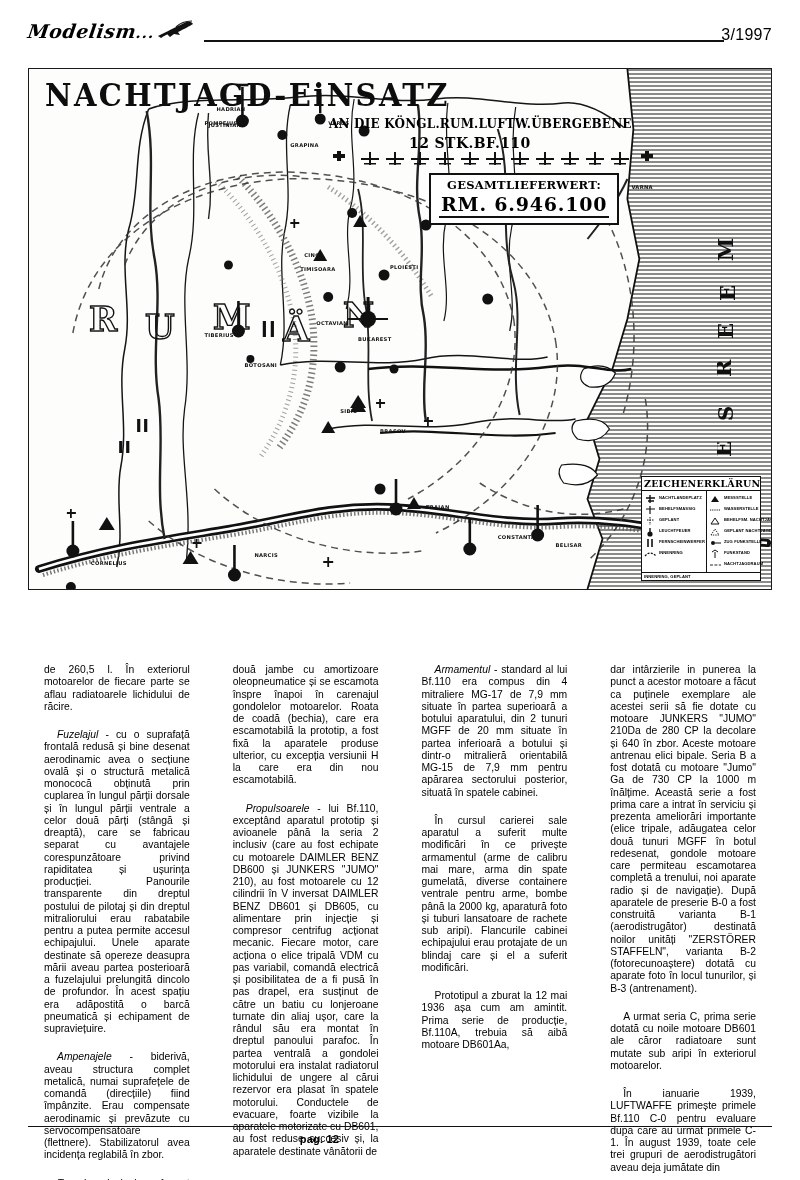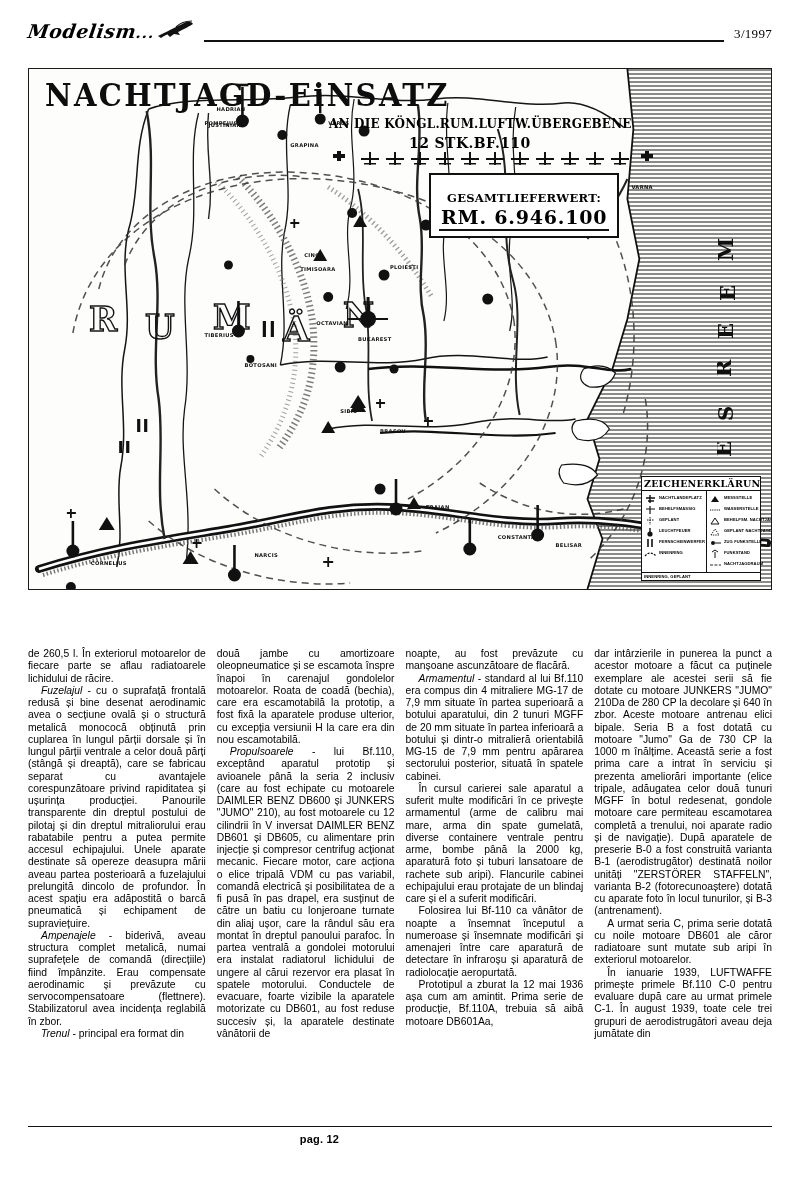--- a/index.html
+++ b/index.html
@@ -20,22 +20,22 @@
     font-family:"DejaVu Serif", serif;
     font-style:italic;font-weight:bold;
     font-size:19px;letter-spacing:.5px;
     transform:skewX(-8deg);
   }
   .brand .dots{letter-spacing:1px;font-size:15px;}
   .brand-plane{position:absolute;left:128px;top:0px;width:40px;height:24px;}
   .mast-rule{position:absolute;left:176px;top:22px;width:520px;height:2.2px;background:#111;}
   .issue{
     position:absolute;right:0;top:8px;
-    font-family:Liberation Serif, serif;
-    font-size:13px;letter-spacing:.3px;
+    font-family:Liberation Sans, sans-serif;
+    font-size:16px;letter-spacing:.3px;
   }
 
   
   .figure{position:absolute;left:28px;top:68px;width:744px;height:522px;}
   .map-frame{
     position:absolute;inset:0;
     border:1.6px solid #1a1a1a;
     background:#fdfdfc;
     overflow:hidden;
   }
@@ -62,21 +62,21 @@
     font-family:"DejaVu Serif", serif;
     font-weight:bold;font-size:14px;letter-spacing:.4px;
     white-space:nowrap;
   }
   .plane-row{
     position:absolute;left:300px;top:80px;width:330px;height:18px;
   }
   .value-box{
     position:absolute;left:400px;top:104px;
     border:2.2px solid #111;background:#fff;
-    padding:16px 8px 5px 8px;
+    padding:3px 8px 5px 8px;
     text-align:center;
   }
   .value-label{
     font-family:"DejaVu Serif", serif;font-weight:bold;
     font-size:11.5px;letter-spacing:.3px;
   }
   .value-amount{
     font-family:"DejaVu Serif", serif;font-weight:bold;
     font-size:19px;letter-spacing:.8px;margin-top:1px;
     border-bottom:2px solid #111;display:inline-block;padding:0 2px 1px 2px;
@@ -129,21 +129,21 @@
   }
   .col{
     width:180px;
     font-family:"Liberation Sans", sans-serif;
     font-size:10.35px;
     line-height:12.25px;
     text-align:justify;
     hyphens:auto;
     -webkit-hyphens:auto;
   }
-  .col p{margin:0;text-indent:13px;}
+  .col p{margin:16px;text-indent:13px;}
   .col p.cont{text-indent:0;}
   .col i{font-style:italic;}
 
   .footer-rule{position:absolute;left:28px;top:1126px;width:744px;height:1.4px;background:#111;}
   .page-num{
     position:absolute;left:0;top:1133px;width:639px;text-align:center;
     font-family:"Liberation Sans", sans-serif;
     font-weight:bold;font-size:11px;letter-spacing:.2px;
   }
 </style>
@@ -516,24 +516,22 @@
         <p class="cont">de 260,5 l. În exteriorul motoarelor de fiecare parte se aflau radiatoarele lichidului de răcire.</p>
         <p><i>Fuzelajul</i> - cu o suprafață frontală redusă și bine desenat aerodinamic avea o secțiune ovală și o structură metalică monococă obținută prin cuplarea în lungul părții dorsale și în lungul părții ventrale a celor două părți (stângă și dreaptă), care se fabricau separat cu avantajele corespunzătoare privind rapiditatea și ușurința producției. Panourile transparente din dreptul postului de pilotaj și din dreptul mitraliorului erau rabatabile pentru a putea permite accesul echipajului. Unele aparate destinate să opereze deasupra mării aveau partea posterioară a fuzelajului prelungită dincolo de profundor. În acest spațiu era adăpostită o barcă pneumatică și echipament de supraviețuire.</p>
         <p><i>Ampenajele</i> - biderivă, aveau structura complet metalică, numai suprafețele de comandă (direcțiile) fiind împânzite. Erau compensate aerodinamic și prevăzute cu servocompensatoare (flettnere). Stabilizatorul avea incidența reglabilă în zbor.</p>
         <p><i>Trenul</i> - principal era format din</p>
       </div>
     <div class="col">
         <p class="cont">două jambe cu amortizoare oleopneumatice și se escamota înspre înapoi în carenajul gondolelor motoarelor. Roata de coadă (bechia), care era escamotabilă la prototip, a fost fixă la aparatele produse ulterior, cu excepția versiunii H la care era din nou escamotabilă.</p>
         <p><i>Propulsoarele</i> - lui Bf.110, exceptând aparatul prototip și avioanele până la seria 2 inclusiv (care au fost echipate cu motoarele DAIMLER BENZ DB600 și JUNKERS "JUMO" 210), au fost motoarele cu 12 cilindrii în V inversat DAIMLER BENZ DB601 și DB605, cu alimentare prin injecție și compresor centrifug acționat mecanic. Fiecare motor, care acționa o elice tripală VDM cu pas variabil, comandă electrică și posibilitatea de a fi pusă în pas drapel, era susținut de către un batiu cu lonjeroane turnate din aliaj ușor, care la rândul său era montat în dreptul panoului parafoc. În partea ventrală a gondolei motorului era instalat radiatorul lichidului de ungere al cărui rezervor era plasat în spatele motorului. Conductele de evacuare, foarte vizibile la aparatele motorizate cu DB601, au fost reduse succesiv și, la aparatele destinate vânătorii de</p>
       </div>
     <div class="col">
-        <p class="cont">noapte, au fost prevăzute cu manșoane ascunzătoare de flacără.</p>
         <p><i>Armamentul</i> - standard al lui Bf.110 era compus din 4 mitraliere MG-17 de 7,9 mm situate în partea superioară a botului aparatului, din 2 tunuri MGFF de 20 mm situate în partea inferioară a botului și dintr-o mitralieră orientabilă MG-15 de 7,9 mm pentru apărarea sectorului posterior, situată în spatele cabinei.</p>
         <p>În cursul carierei sale aparatul a suferit multe modificări în ce privește armamentul (arme de calibru mai mare, arma din spate gumelată, diverse containere ventrale pentru arme, bombe până la 2000 kg, aparatură foto și tuburi lansatoare de rachete sub aripi). Flancurile cabinei echipajului erau protajate de un blindaj care și el a suferit modificări.</p>
-        <p>Folosirea lui Bf-110 ca vânător de noapte a însemnat începutul a numeroase și însemnate modificări și amenajeri între care aparatură de detectare în infraroșu și aparatură de radiolocație aeropurtată.</p>
         <p>Prototipul a zburat la 12 mai 1936 așa cum am amintit. Prima serie de producție, Bf.110A, trebuia să aibă motoare DB601Aa,</p>
       </div>
     <div class="col">
         <p class="cont">dar intârzierile in punerea la punct a acestor motoare a făcut ca puținele exemplare ale acestei serii să fie dotate cu motoare JUNKERS "JUMO" 210Da de 280 CP la decolare și 640 în zbor. Aceste motoare antrenau elici bipale. Seria B a fost dotată cu motoare "Jumo" Ga de 730 CP la 1000 m înălțime. Această serie a fost prima care a intrat în serviciu și prezenta ameliorări importante (elice tripale, adăugatea celor două tunuri MGFF în botul redesenat, gondole motoare care permiteau escamotarea completă a trenului, noi aparate radio și de navigație). După aparatele de preserie B-0 a fost construită varianta B-1 (aerodistrugător) destinată noilor unități "ZERSTÖRER STAFFELN", varianta B-2 (fotorecunoaștere) dotată cu aparate foto în locul tunurilor, și B-3 (antrenament).</p>
         <p>A urmat seria C, prima serie dotată cu noile motoare DB601 ale căror radiatoare sunt mutate sub aripi în exteriorul motoarelor.</p>
         <p>În ianuarie 1939, LUFTWAFFE primește primele Bf.110 C-0 pentru evaluare după care au urmat primele C-1. În august 1939, toate cele trei grupuri de aerodistrugători aveau deja jumătate din</p>
       </div>
   </div>
 
   <div class="footer-rule"></div>

